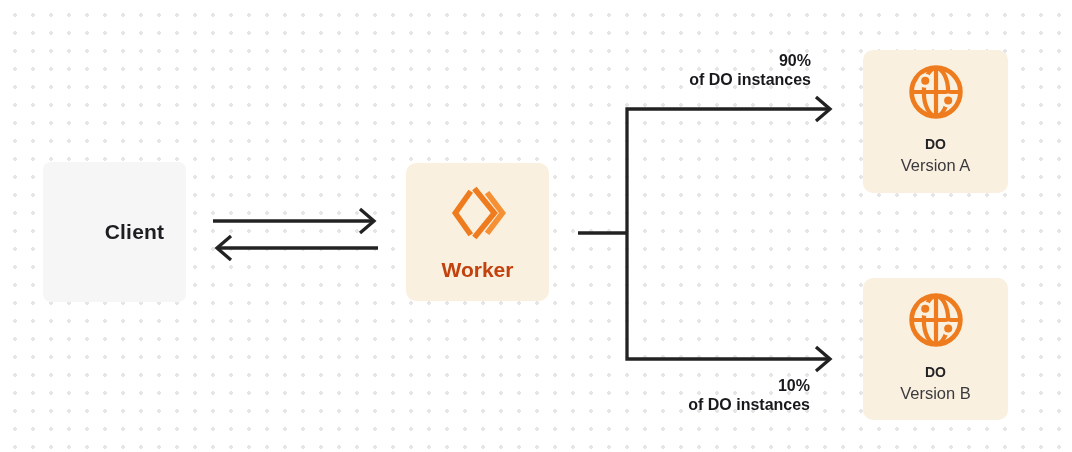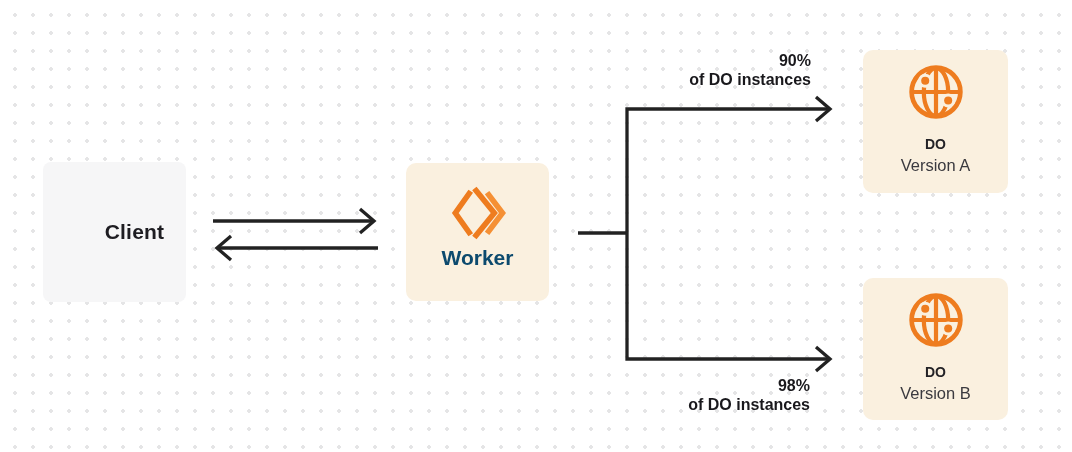--- a/index.html
+++ b/index.html
@@ -41,24 +41,24 @@
     margin-left: 40px;
   }
   .worker-box {
     left: 406px; top: 163px;
     width: 143px; height: 138px;
     background: #faf0df;
     padding-top: 21px;
   }
   .worker-icon { width: 58px; height: 58px; }
   .worker-label {
-    margin-top: 4px;
+    margin-top: 16px;
     font-size: 21px;
     font-weight: 700;
-    color: #0c4a6e;
+    color: #c2410c;
   }
   .do-box {
     width: 145px; height: 143px;
     background: #faf0df;
     padding-top: 12px;
   }
   .do-a { left: 863px; top: 50px; }
   .do-b { left: 863px; top: 278px; height: 142px; }
   .globe-icon { width: 60px; height: 60px; }
   .do-title {
@@ -122,21 +122,21 @@
         <path d="M816,347 L830,359 L816,371"></path>
       </g>
     </g>
   </svg>
 
   <div class="edge-label label-top">
     <div>90%</div>
     <div>of DO instances</div>
   </div>
   <div class="edge-label label-bottom">
-    <div>98%</div>
+    <div>10%</div>
     <div>of DO instances</div>
   </div>
 
   <div class="node client-box">
     <span class="client-label">Client</span>
   </div>
 
   <div class="node worker-box">
     <svg class="worker-icon" viewBox="0 0 64 64">
       <g stroke="#ee7c1f" stroke-width="6.2" fill="none" stroke-linecap="butt" stroke-linejoin="miter">

